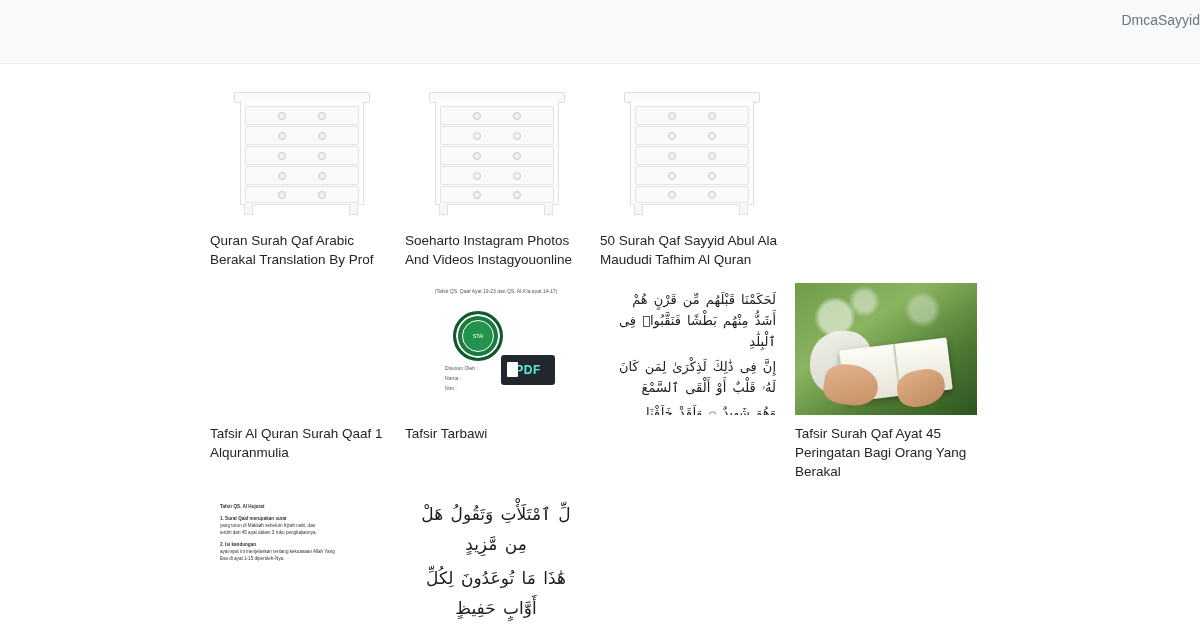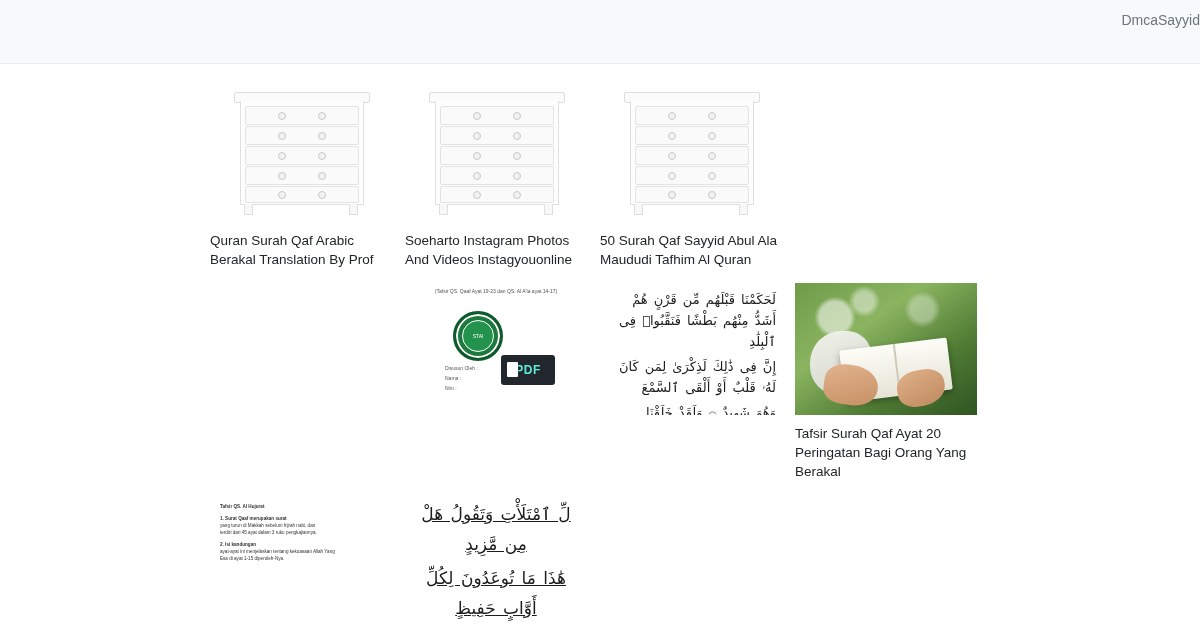--- a/index.html
+++ b/index.html
@@ -155,21 +155,21 @@
   .ar-text {
     direction: rtl;
     text-align: right;
     font-family: "DejaVu Sans", sans-serif;
     color: #1c1c1c;
     font-size: 13px;
     line-height: 21px;
     padding: 4px 6px 0 6px;
     word-spacing: 2px;
   }
-  .ar-text.big { font-size: 17px; line-height: 30px; text-align: center; text-decoration: underline; }
+  .ar-text.big { font-size: 17px; line-height: 30px; text-align: center; }
   .bismillah {
     text-align: center;
     font-family: "DejaVu Sans", sans-serif;
     font-size: 12px;
     color: #1c1c1c;
     padding-top: 6px;
   }
   .bismillah .sub {
     display: block;
     font-family: "Liberation Serif", serif;
@@ -375,20 +375,21 @@
     <div class="cell">
       <div class="thumb"></div>
     </div>
 
     <div class="cell">
       <div class="thumb tall">
         <div class="doc">
 
         </div>
       </div>
+      <div class="caption">Tafsir Al Quran Surah Qaaf 1 Alquranmulia</div>
     </div>
 
     <div class="cell">
       <div class="thumb tall">
         <div class="pdfdoc">
           <div class="hdr">(Tafsir QS. Qaaf Ayat 19-23 dan QS. Al A'la ayat 14-17)</div>
           <div class="badge-logo">
             <div class="inner"></div>
             <div class="txt">STAI</div>
           </div>
@@ -396,20 +397,21 @@
             <span class="fold"></span>
             <span>PDF</span>
           </div>
           <div class="form-lines">
             <div>Disusun Oleh :</div>
             <div>Nama :</div>
             <div>Nim :</div>
           </div>
         </div>
       </div>
+      <div class="caption">Tafsir Tarbawi</div>
     </div>
 
     <div class="cell">
       <div class="thumb tall">
         <div class="doc">
           <div class="ar-text" style="padding-top:6px;">لَحَكَمْنَا قَبْلَهُم مِّن قَرْنٍ هُمْ أَشَدُّ مِنْهُم بَطْشًا فَنَقَّبُوا۟ فِى ٱلْبِلَٰدِ</div>
           <div class="ar-text">إِنَّ فِى ذَٰلِكَ لَذِكْرَىٰ لِمَن كَانَ لَهُۥ قَلْبٌ أَوْ أَلْقَى ٱلسَّمْعَ</div>
           <div class="ar-text">وَهُوَ شَهِيدٌ ۝ وَلَقَدْ خَلَقْنَا ٱلسَّمَٰوَٰتِ وَٱلْأَرْضَ</div>
 
         </div>
@@ -418,21 +420,21 @@
 
     <div class="cell">
       <div class="thumb tall">
         <div class="photo">
           <div class="robe"></div>
           <div class="book"></div>
           <div class="hand"></div>
           <div class="hand2"></div>
         </div>
       </div>
-      <div class="caption">Tafsir Surah Qaf Ayat 20 Peringatan Bagi Orang Yang Berakal</div>
+      <div class="caption">Tafsir Surah Qaf Ayat 45 Peringatan Bagi Orang Yang Berakal</div>
     </div>
 
     <div class="cell">
       <div class="thumb tall">
         <div class="textdoc">
           <div class="t b">Tafsir QS. Al Hujurat</div>
           <div class="sp"></div>
           <div class="t b">1. Surat Qaaf merupakan surat</div>
           <div class="t">yang turun di Makkah sebelum hijrah nabi, dan</div>
           <div class="t">terdiri dari 45 ayat dalam 3 ruku pengkajiannya.</div>

